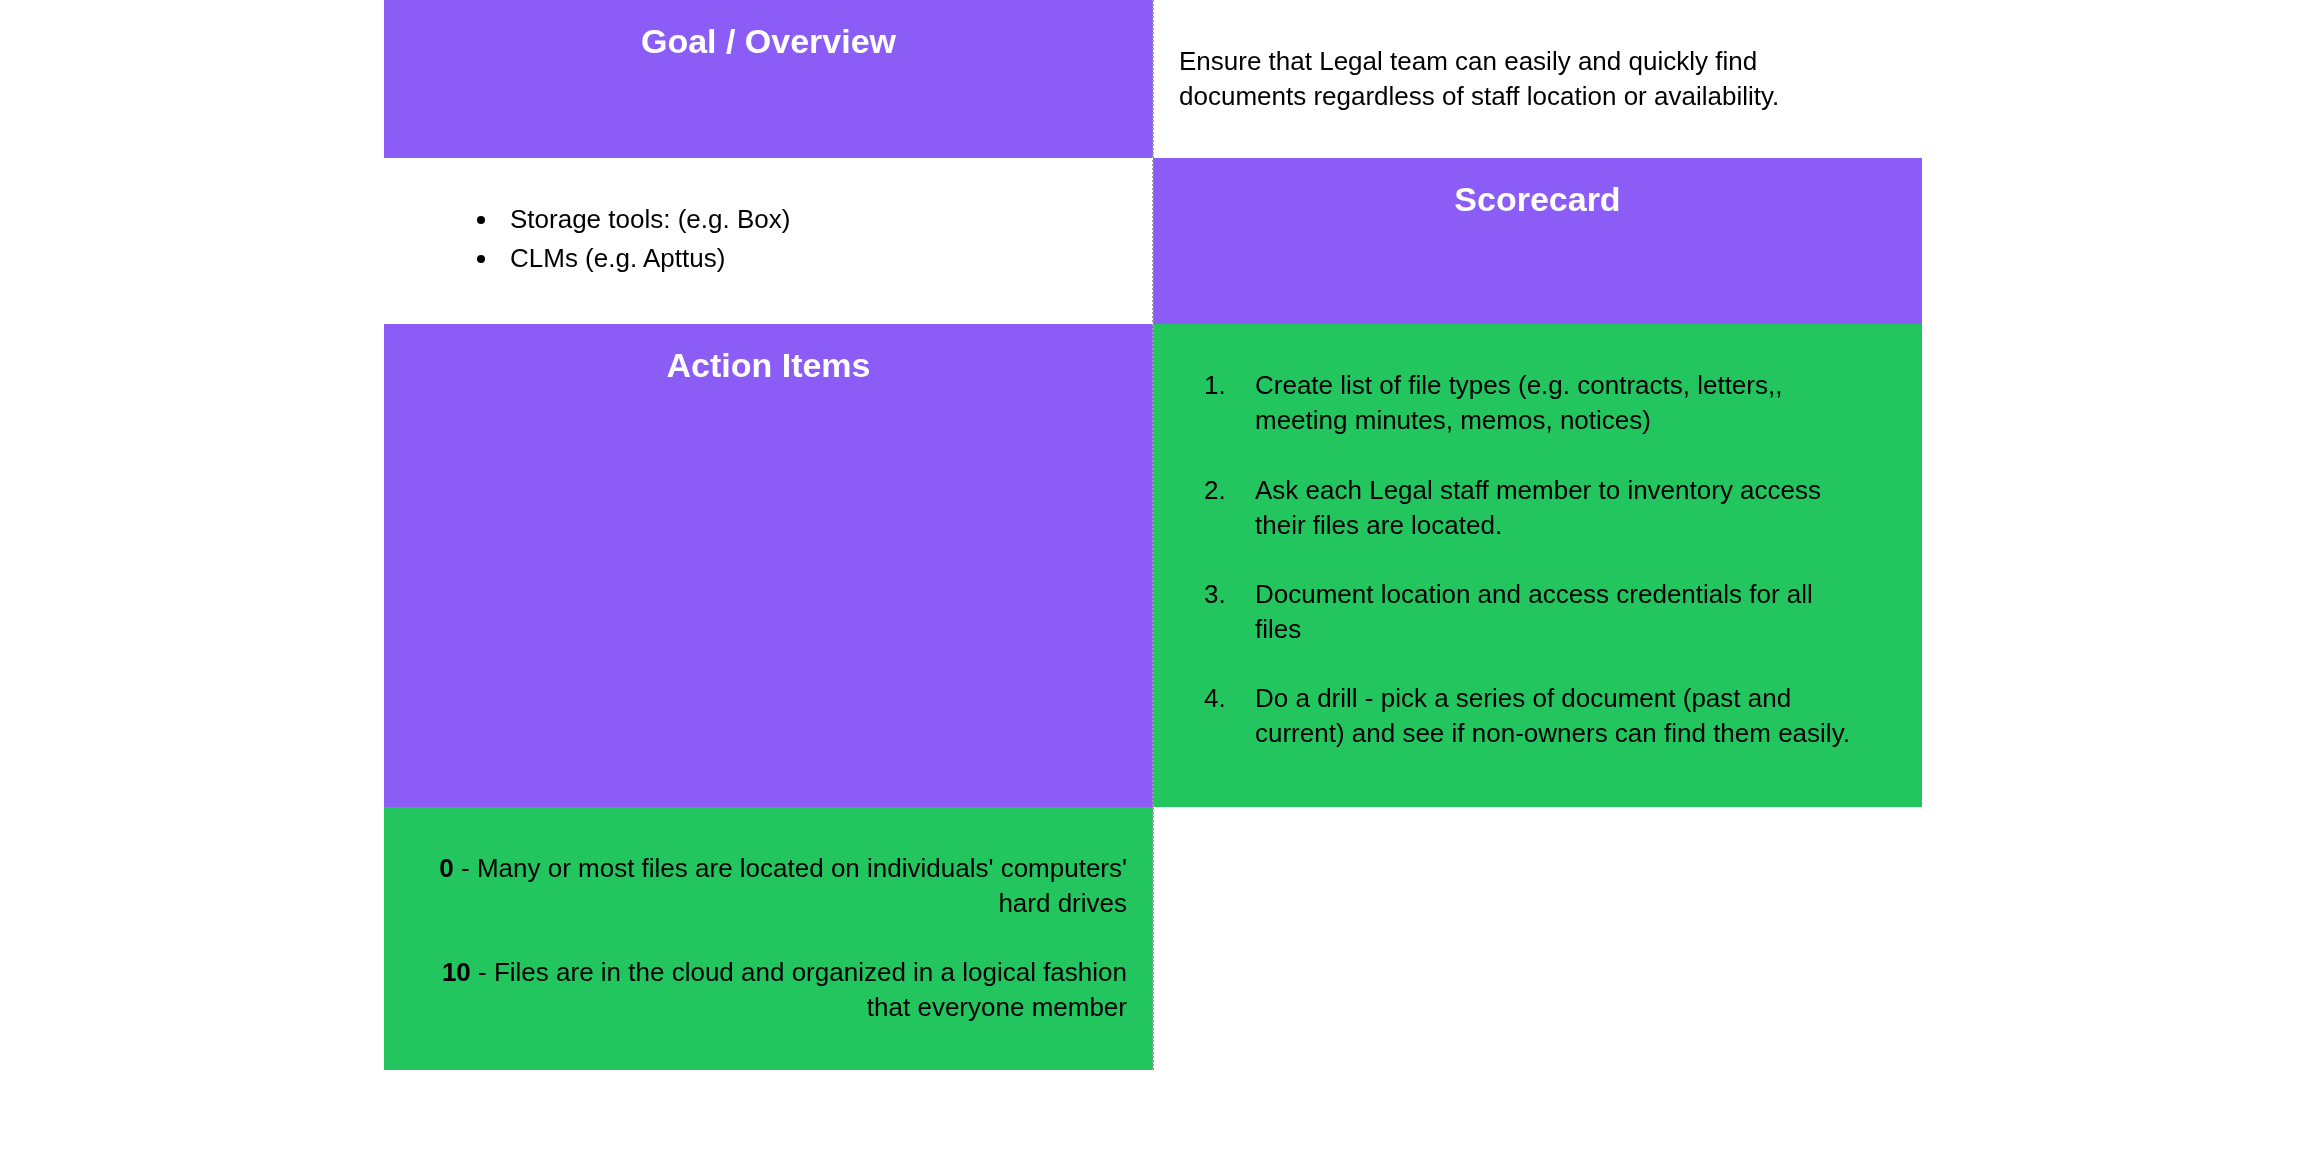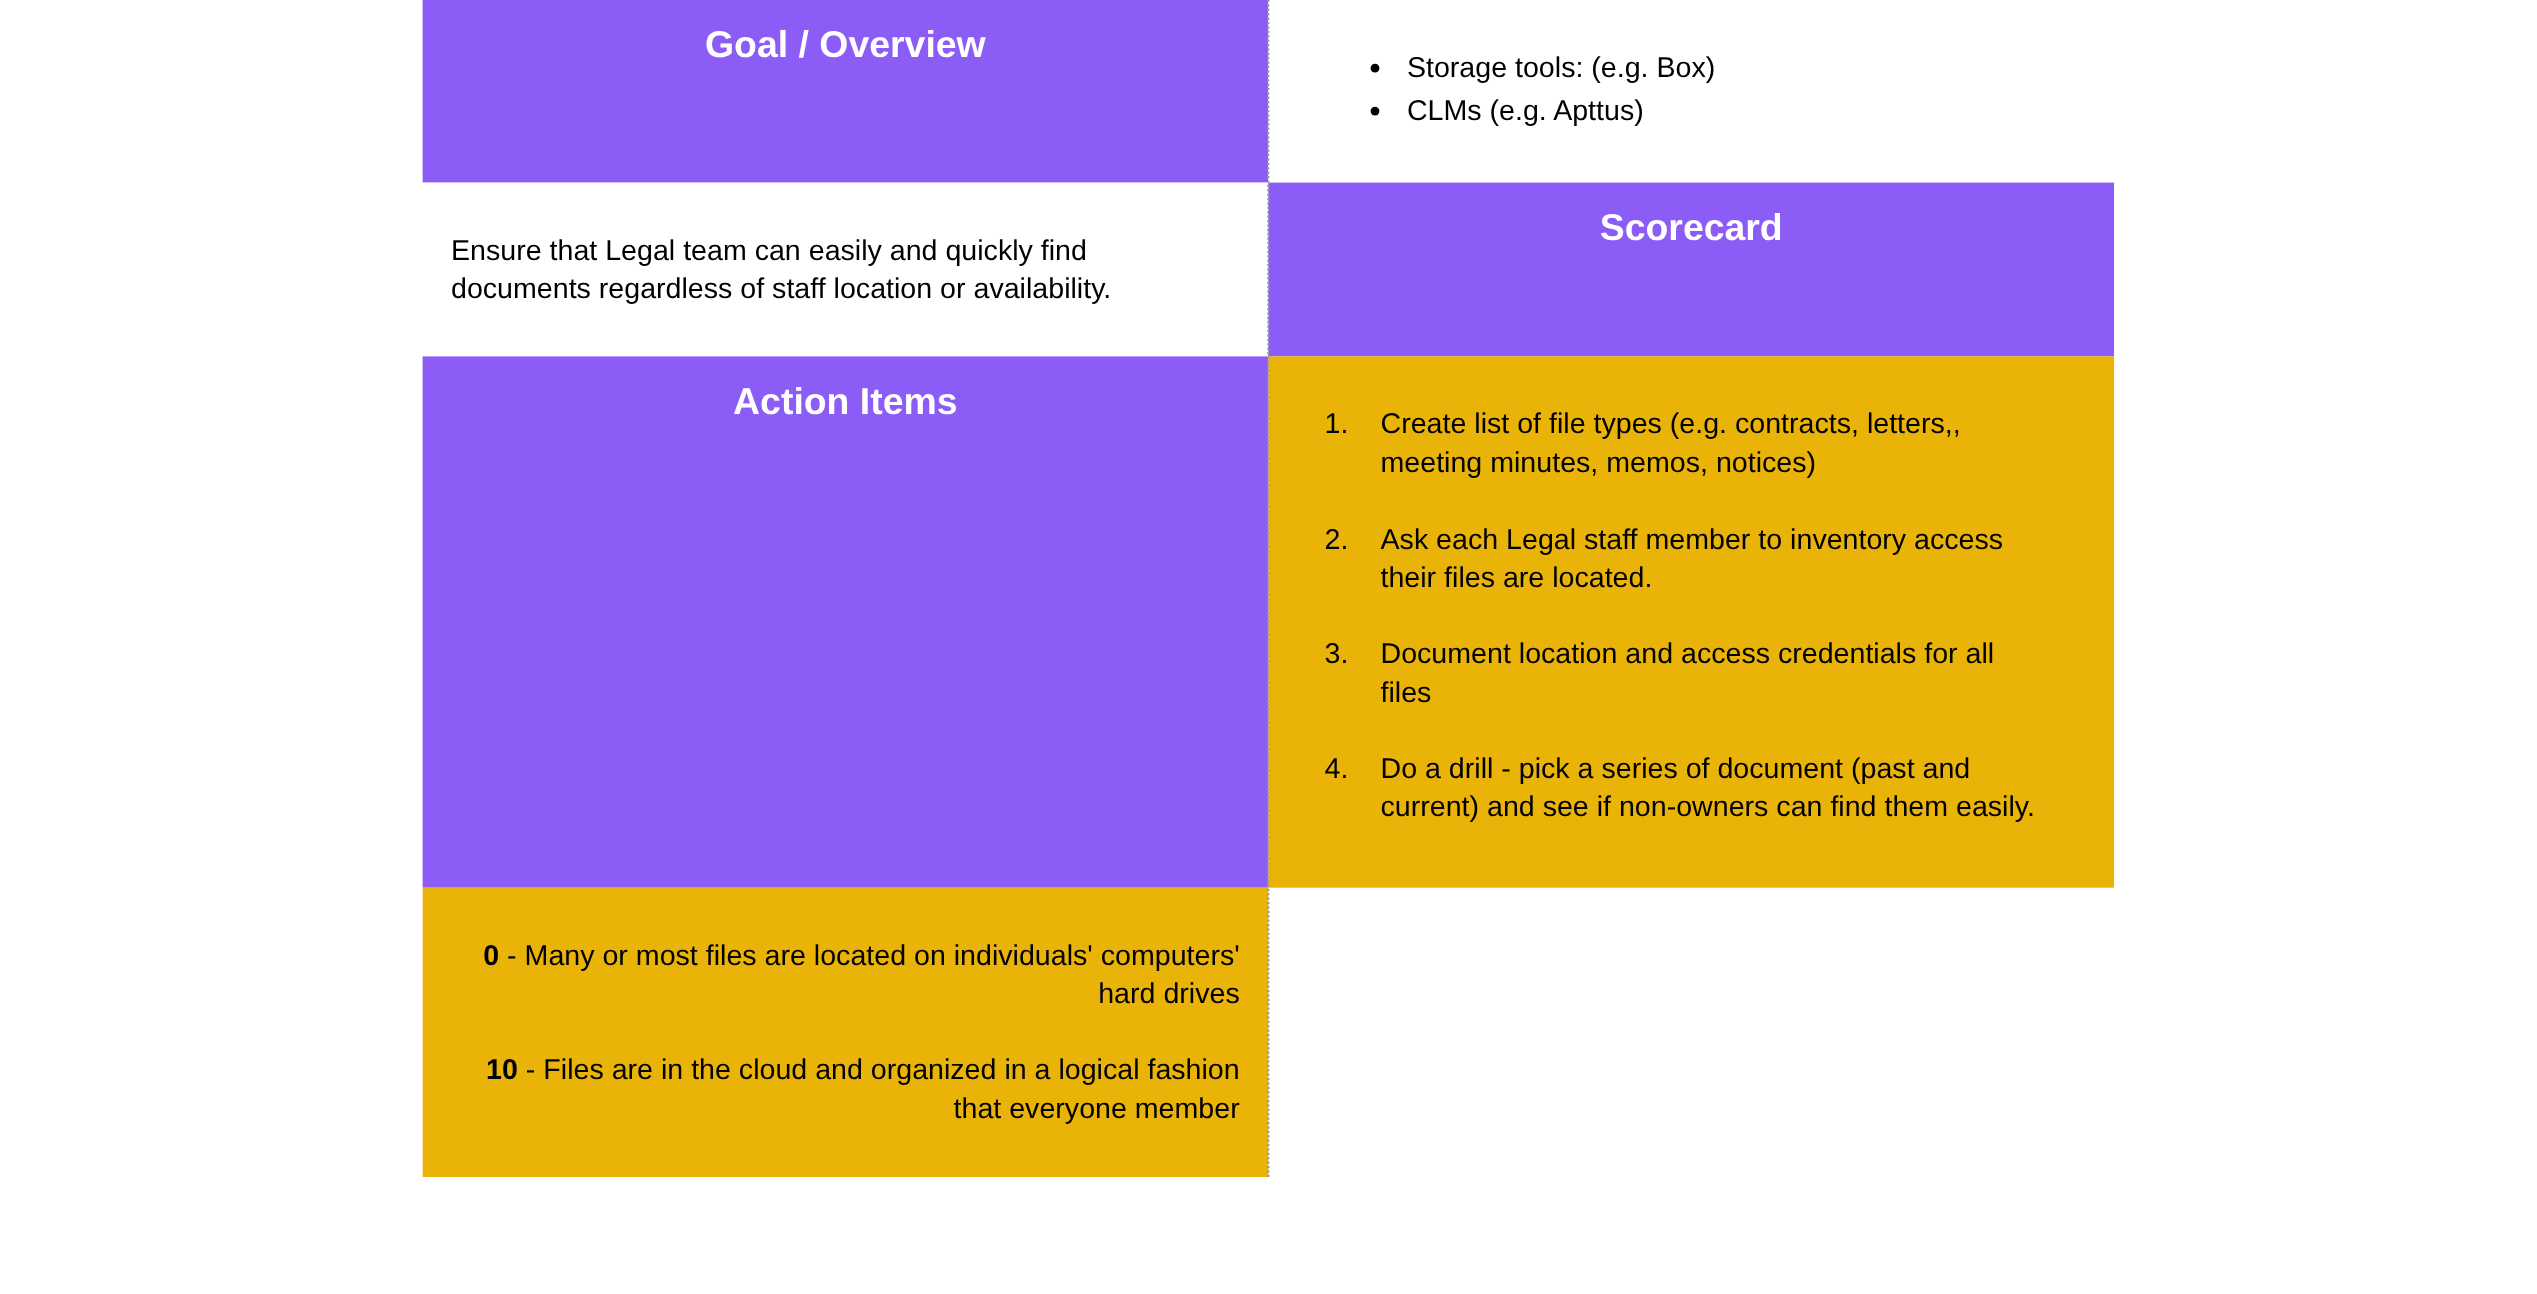--- a/index.html
+++ b/index.html
@@ -33,21 +33,21 @@
     text-align: center;
     padding: 22px 10px;
   }
   .content {
     background: #ffffff;
     padding: 44px 26px 44px 26px;
     font-size: 26px;
     line-height: 1.35;
   }
   .content-grey {
-    background: #eab308;
+    background: #22c55e;
   }
   ul.bullets {
     list-style: disc;
     padding-left: 90px;
   }
   ul.bullets li {
     padding-left: 10px;
     margin-bottom: 4px;
   }
   ol.numbers {
@@ -80,27 +80,27 @@
 </style>
 </head>
 <body>
 
 <div class="grid">
   <div class="divider"></div>
 
   <div class="header">Goal / Overview</div>
 
   <div class="content">
+    <div class="goal-text">Ensure that Legal team can easily and quickly find documents regardless of staff location or availability.</div>
+  </div>
+  <div class="content">
     <ul class="bullets">
       <li>Storage tools: (e.g. Box)</li>
       <li>CLMs (e.g. Apttus)</li>
     </ul>
-  </div>
-  <div class="content">
-    <div class="goal-text">Ensure that Legal team can easily and quickly find documents regardless of staff location or availability.</div>
   </div>
 
   <div class="header">Scorecard</div>
   <div class="header">Action Items</div>
 
   <div class="content content-grey row2">
     <div class="actions-wrap">
       <ol class="numbers">
         <li>Create list of file types (e.g. contracts, letters,, meeting minutes, memos, notices)</li>
         <li>Ask each Legal staff member to inventory access their files are located.</li>

